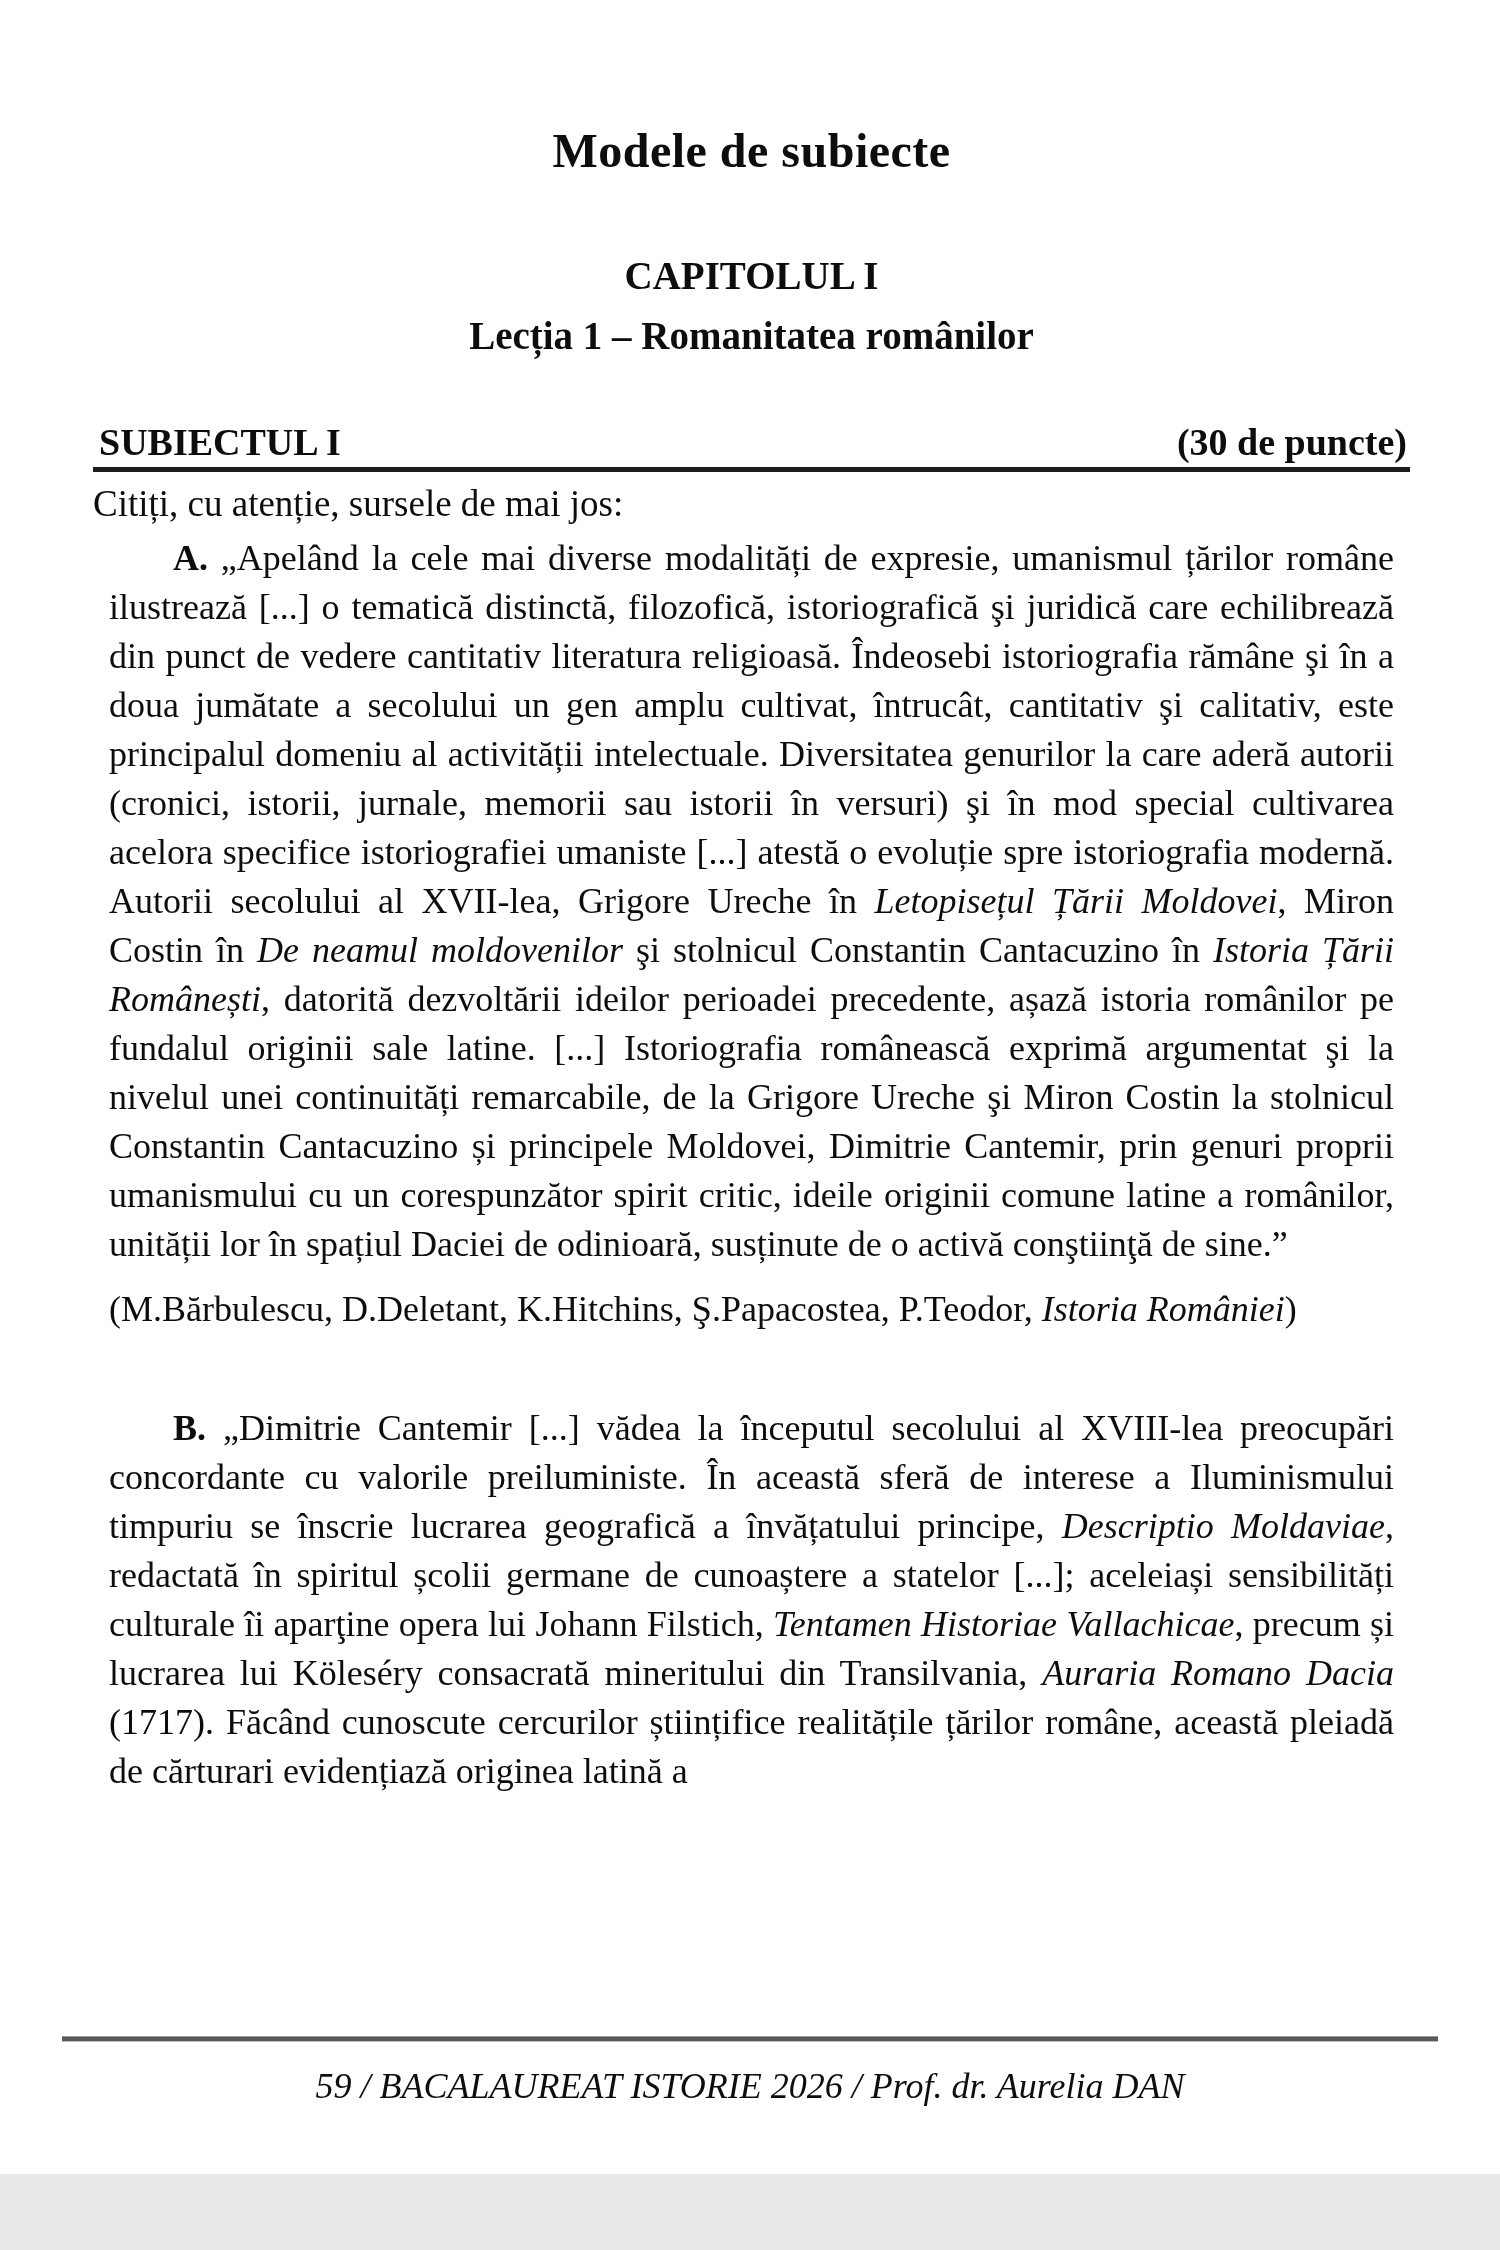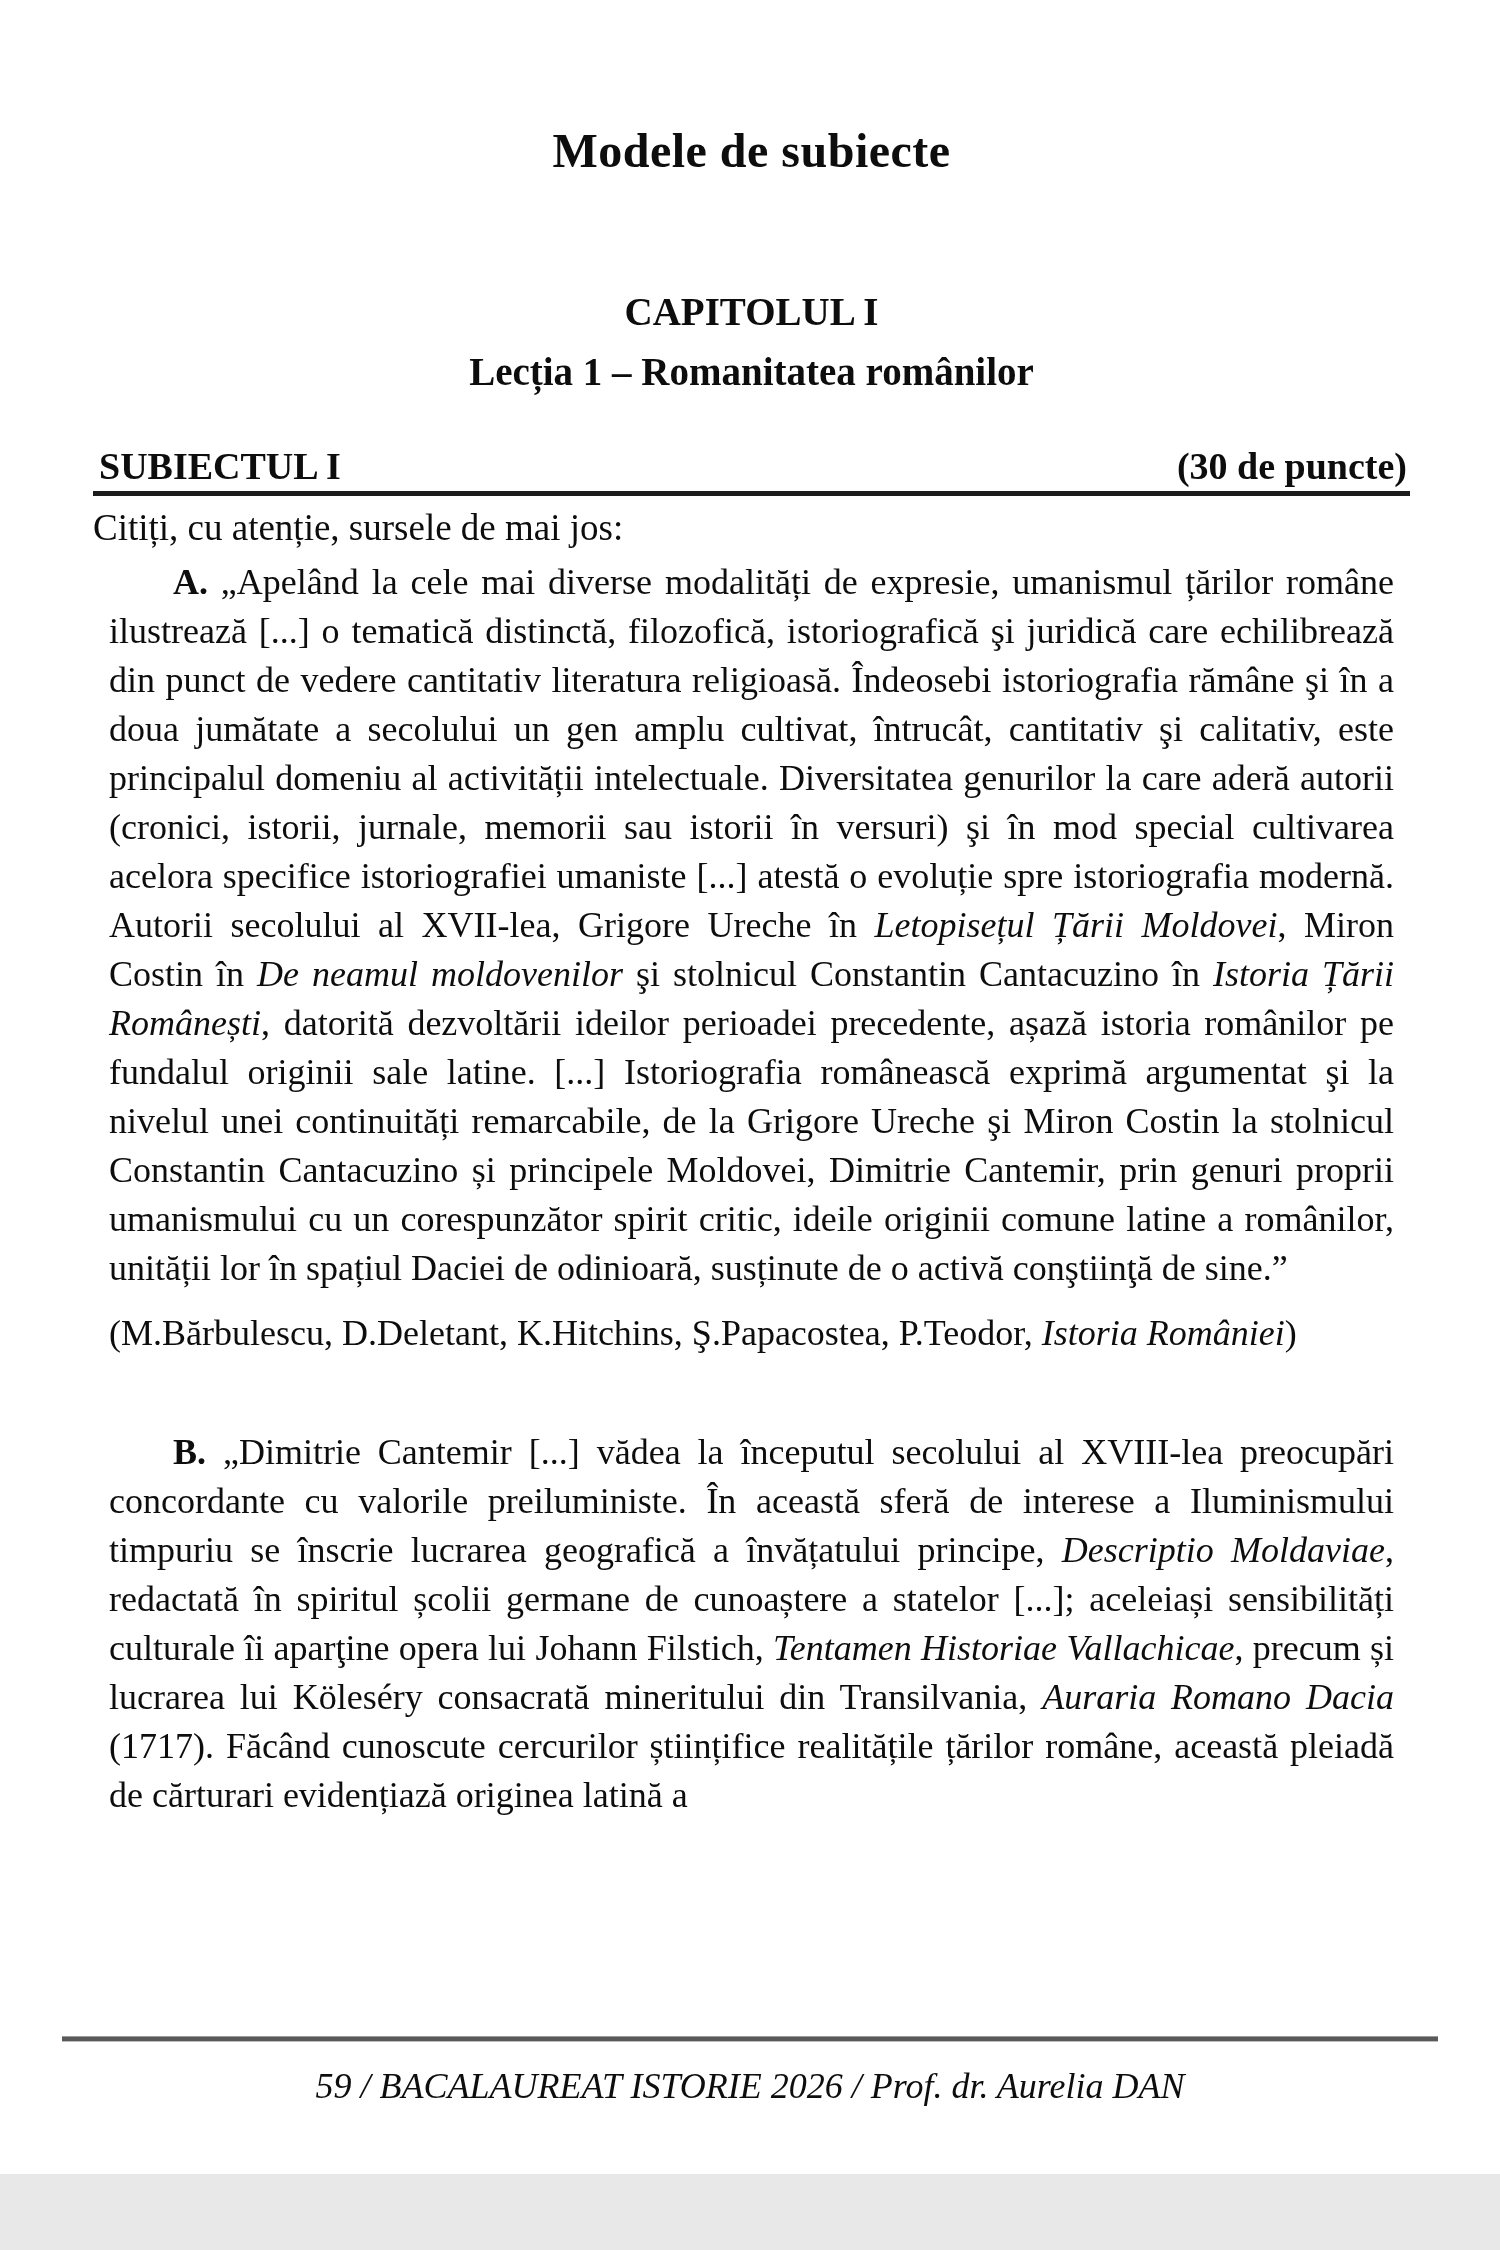--- a/index.html
+++ b/index.html
@@ -16,35 +16,35 @@
   .content{padding:0 90px 0 93px;}
   .doc-title{
     padding-top:122px;
     text-align:center;
     font-size:48px;
     font-weight:bold;
     line-height:58px;
     letter-spacing:0.5px;
   }
   .chapter{
-    margin-top:108px;
+    margin-top:72px;
     text-align:center;
     font-size:39px;
     font-weight:bold;
     line-height:48px;
   }
   .lesson{
     margin-top:12px;
     text-align:center;
     font-size:39px;
     font-weight:bold;
     line-height:48px;
   }
   .subject-row{
-    margin-top:48px;
+    margin-top:60px;
     display:flex;
     justify-content:space-between;
     align-items:flex-end;
     font-size:38px;
     font-weight:bold;
     border-bottom:5px solid #1c1c1c;
     padding:0 3px 3px 6px;
     line-height:44px;
   }
   .instruction{

